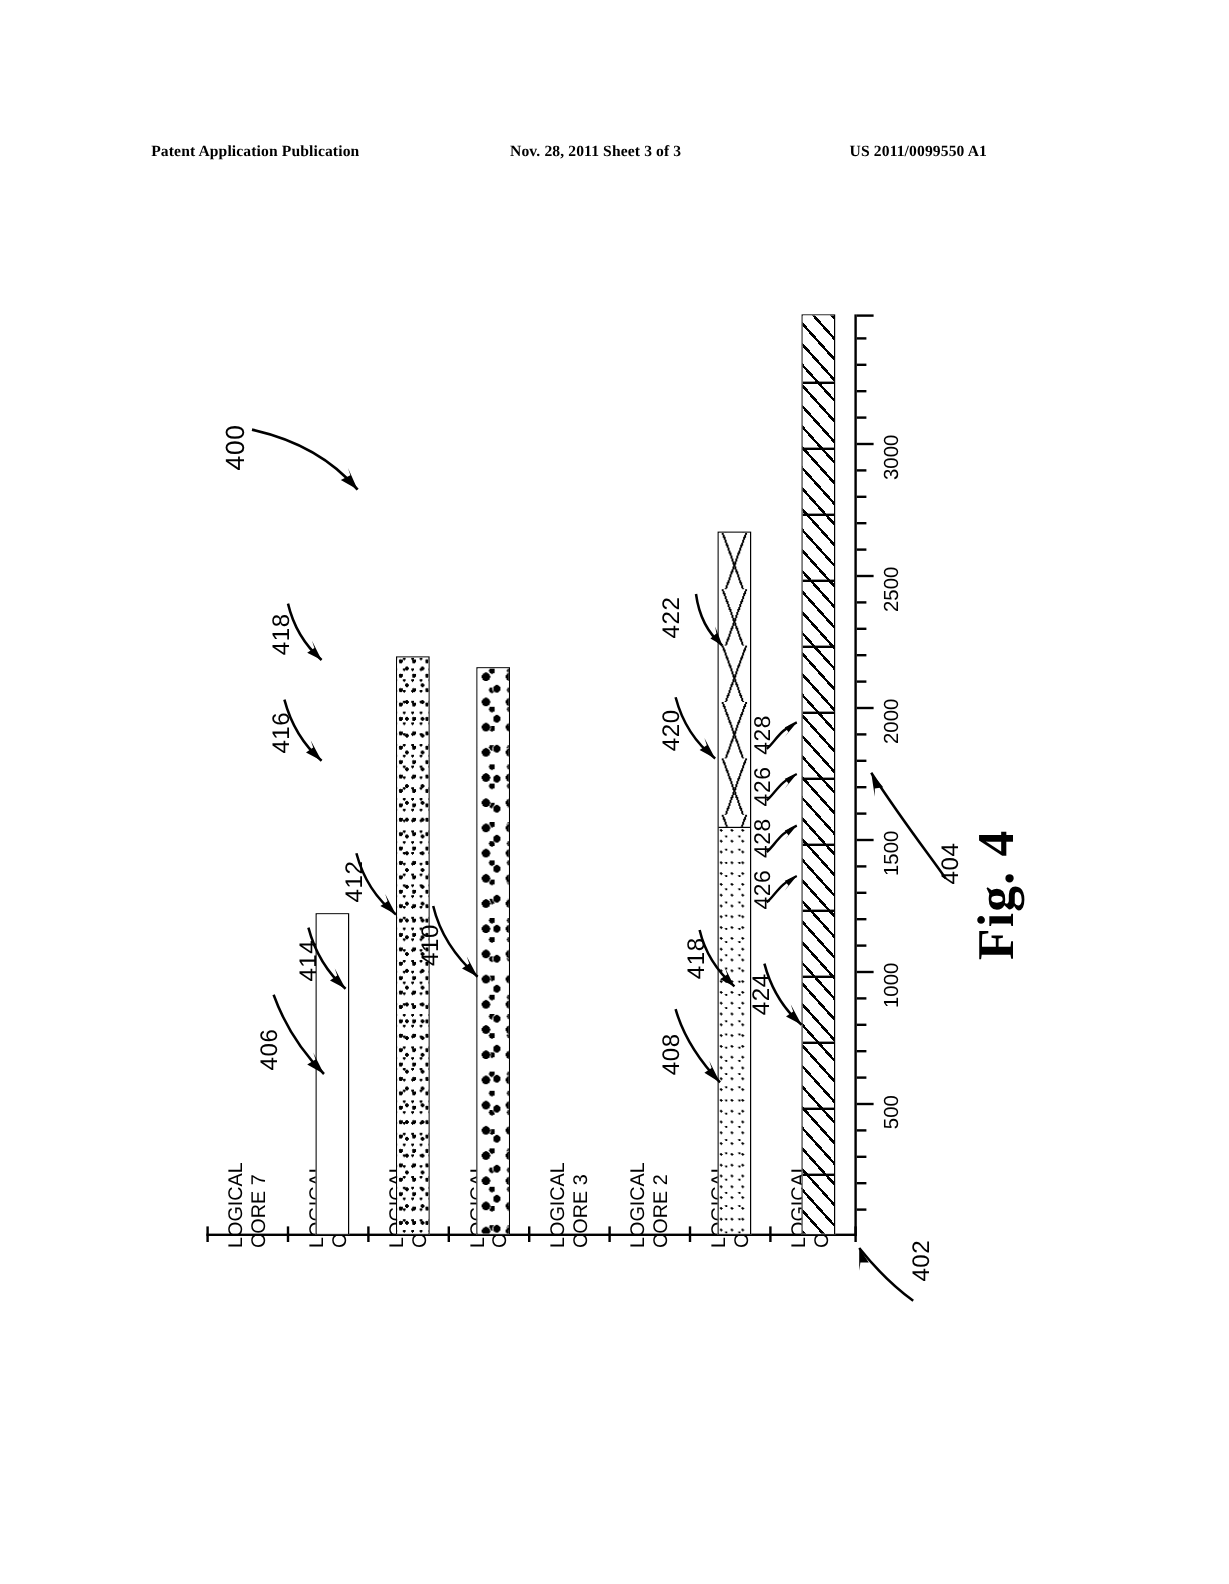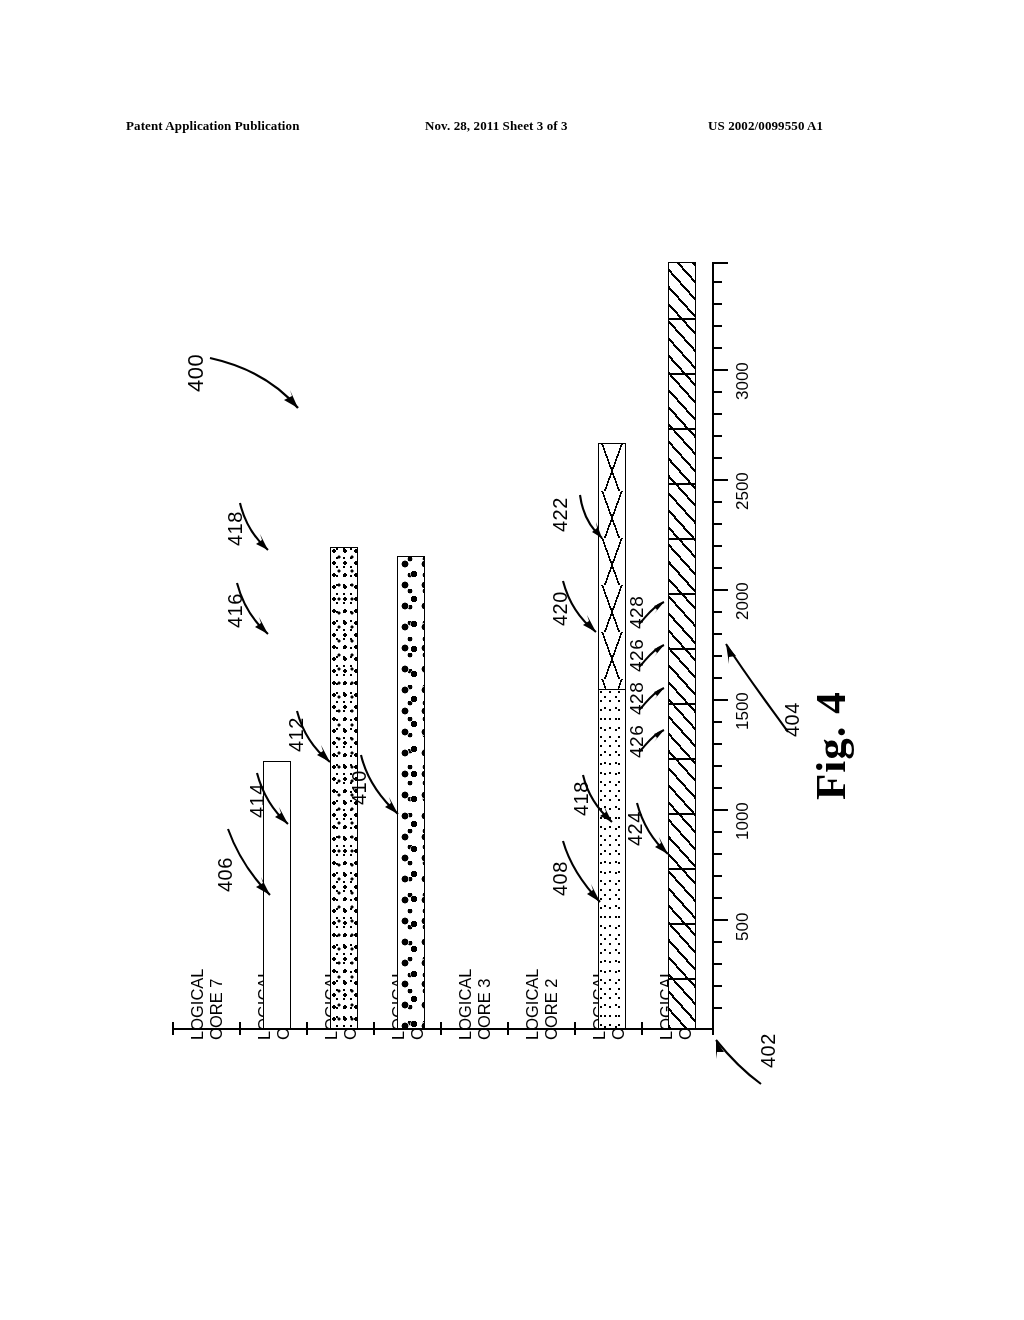--- a/index.html
+++ b/index.html
@@ -97,21 +97,21 @@
        font-family:"Liberation Serif",serif;font-size:43px;font-weight:bold;
        letter-spacing:1px;white-space:nowrap;
        transform:rotate(-90deg);transform-origin:left top;}
 </style>
 </head>
 <body>
 
 <div id="pub-header">
   <span id="hdr-pub">Patent Application Publication</span>
   <span id="hdr-date">Nov. 28, 2011  Sheet 3 of 3</span>
-  <span id="hdr-num">US 2002/0099550 A1</span>
+  <span id="hdr-num">US 2011/0099550 A1</span>
 </div>
 
 <div id="figure">
 
   <div class="axis-line" id="cat-axis"></div>
   <div class="cat-tick" style="left:172px"></div>
   <div class="cat-tick" style="left:239px"></div>
   <div class="cat-tick" style="left:306px"></div>
   <div class="cat-tick" style="left:373px"></div>
   <div class="cat-tick" style="left:440px"></div>

